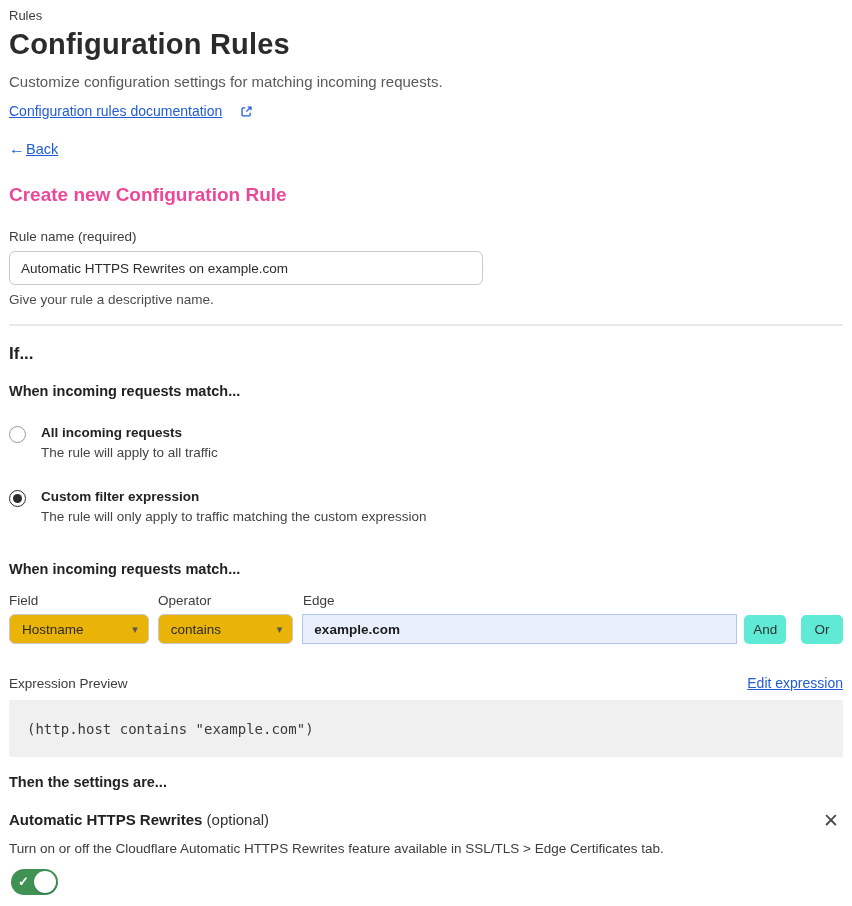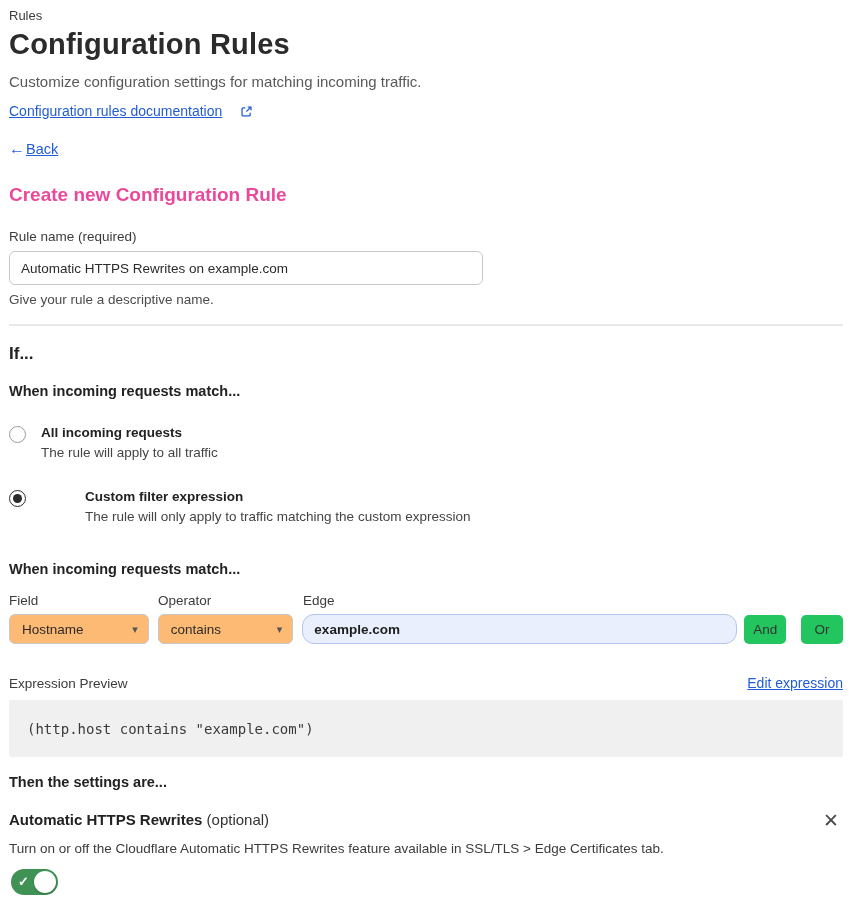--- a/index.html
+++ b/index.html
@@ -57,35 +57,35 @@
 
   .builder-heading { margin-top: 37px; }
 
   .builder-labels { display: flex; margin-top: 16px; font-size: 13.5px; color: #3c3c3c; }
   .lbl-field { width: 149px; }
   .lbl-operator { width: 145px; }
   .lbl-value { }
 
   .builder-row { display: flex; margin-top: 6px; align-items: center; }
   .select-box {
-    height: 30px; border: 1px solid #c8c8c8; border-radius: 6px; background: #fdba74;
+    height: 30px; border: 1px solid #c8c8c8; border-radius: 6px; background: #eab308;
     display: flex; align-items: center; justify-content: space-between;
     font-size: 13.5px; color: #2b2b2b; padding: 0 10px 0 12px; cursor: pointer;
   }
   .select-field { width: 140px; margin-right: 9px; }
   .select-operator { width: 136px; margin-right: 9px; }
   .caret { font-size: 11px; color: #555; }
   .value-input {
     width: 436px; height: 30px;
-    border: 1px solid #b3c5ec; border-radius: 12px;
+    border: 1px solid #b3c5ec; border-radius: 0;
     background: #e9effc; font-size: 13.5px; font-weight: 700; color: #1d1d1d;
     padding: 0 11px; font-family: "Liberation Sans", sans-serif; display: block;
   }
   .conj-btn {
-    height: 29px; border: none; border-radius: 5px; background: #22c55e;
+    height: 29px; border: none; border-radius: 5px; background: #5eead4;
     color: #333; font-size: 13.5px; font-family: "Liberation Sans", sans-serif;
     width: 42px; cursor: pointer;
   }
   .btn-and { margin-left: 7px; }
   .btn-or { margin-left: 15px; }
   .value-eg { font-size: 13.5px; color: #4c4c4c; margin-top: 6px; margin-left: 294px; }
 
   .preview-row { display: flex; justify-content: space-between; align-items: flex-end; margin-top: 31px; width: 834px; }
   .preview-label { font-size: 13.5px; color: #3c3c3c; }
   .edit-link { font-size: 14px; }
@@ -123,21 +123,21 @@
     box-shadow: 0 1px 2px rgba(0,0,0,0.25);
   }
 </style>
 </head>
 <body>
 
 <div class="page">
 
   <div class="breadcrumb">Rules</div>
   <h1 class="page-title">Configuration Rules</h1>
-  <div class="subtitle">Customize configuration settings for matching incoming traffic.</div>
+  <div class="subtitle">Customize configuration settings for matching incoming requests.</div>
 
   <div class="doc-link-row">
     <a class="link">Configuration rules documentation</a>
     <span class="ext-icon">
       <svg width="13" height="13" viewBox="0 0 16 16" fill="none" stroke="#215cd6" stroke-width="1.6">
         <path d="M6.5 3.5 H3.8 C3 3.5 2.5 4 2.5 4.8 V12.2 C2.5 13 3 13.5 3.8 13.5 H11.2 C12 13.5 12.5 13 12.5 12.2 V9.5"></path>
         <path d="M9.5 2.5 H13.5 V6.5"></path>
         <path d="M13.2 2.8 L7.8 8.2"></path>
       </svg>
     </span>
@@ -160,21 +160,21 @@
   <div class="match-heading">When incoming requests match...</div>
 
   <div class="radio-row">
     <span class="radio-circle"></span>
     <span class="radio-texts">
       <div class="radio-label">All incoming requests</div>
       <div class="radio-desc">The rule will apply to all traffic</div>
     </span>
   </div>
 
-  <div class="radio-row" style="margin-top:29px;gap:44px;">
+  <div class="radio-row" style="margin-top:29px;">
     <span class="radio-circle checked"></span>
     <span class="radio-texts">
       <div class="radio-label">Custom filter expression</div>
       <div class="radio-desc">The rule will only apply to traffic matching the custom expression</div>
     </span>
   </div>
 
   <div class="match-heading builder-heading">When incoming requests match...</div>
 
   <div class="builder-labels">

